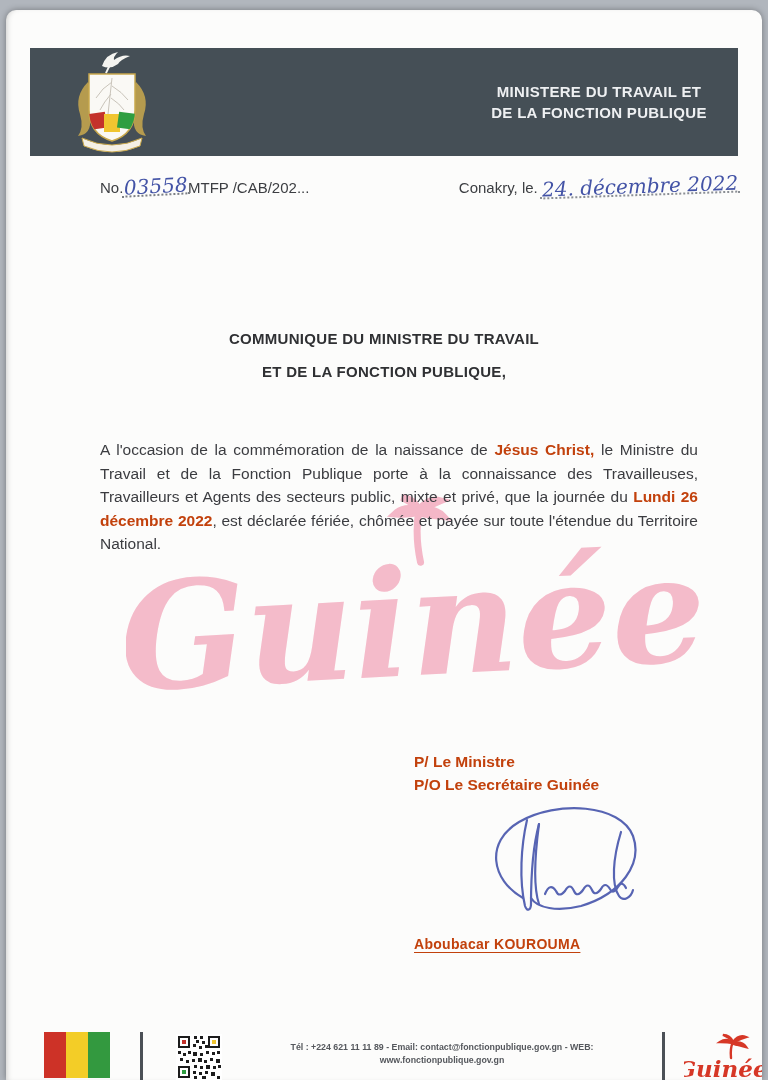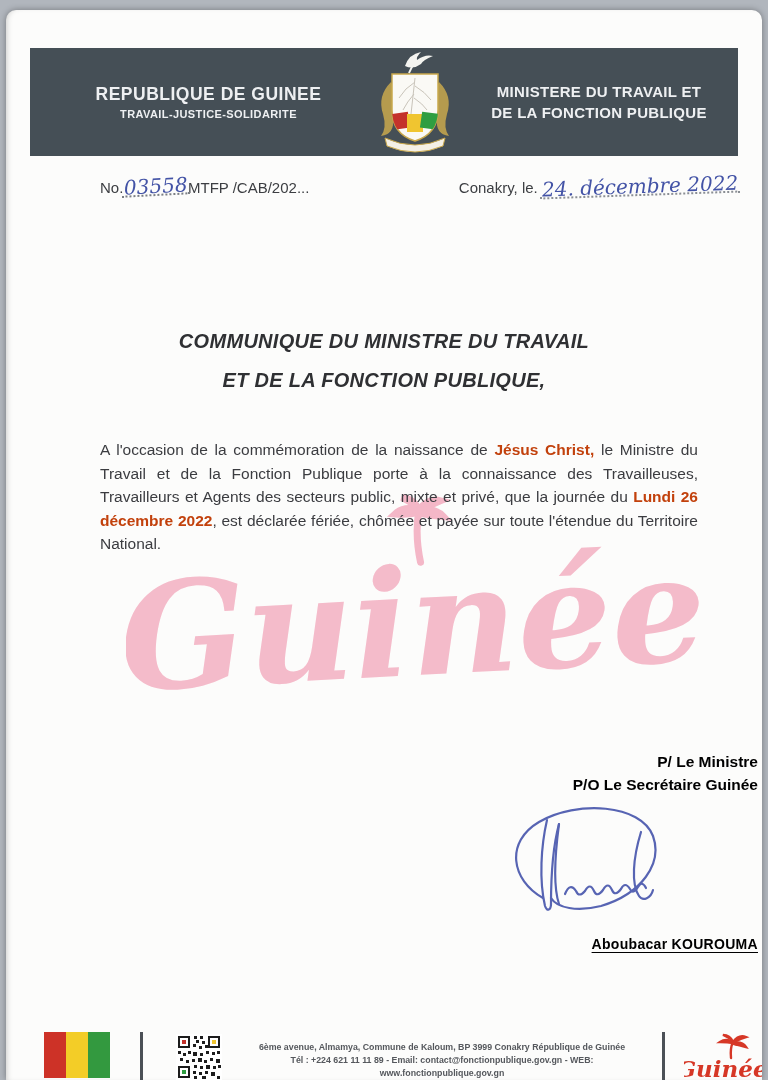--- a/index.html
+++ b/index.html
@@ -46,43 +46,43 @@
     border-bottom:2px dotted #7a7e84; line-height:16px; padding:0 2px;
   }
   .ref-date {
     font-size:20px; transform:rotate(-2deg); margin-left:2px;
     border-bottom:2px dotted #8a8e94; line-height:16px; padding:0 2px;
   }
 
   
   .doc-title {
     position:absolute; left:0; right:0; top:320px; text-align:center;
-    font-weight:bold; font-size:20px; color:#2f3033; letter-spacing:.3px;font-style:italic;
+    font-weight:bold; font-size:15px; color:#2f3033; letter-spacing:.3px;
   }
   .doc-title div+div { margin-top:16px; }
 
   
   .watermark {
     position:absolute; left:120px; top:480px; width:580px; height:240px;
     z-index:0; pointer-events:none;
   }
 
   
   .body-text {
     position:absolute; left:94px; width:598px; top:428px; z-index:1;
     font-size:15.5px; line-height:23.5px; color:#3b3c40;
   }
   .body-text p.j { text-align:justify; }
   .body-text p+p { margin-top:37px; }
   .body-text b { color:#c2410c; }
 
   
   .sig-block {
-    position:absolute; left:428px; width:324px; top:740px; z-index:1;
-    text-align:right; color:#000000;
+    position:absolute; left:408px; width:324px; top:740px; z-index:1;
+    text-align:left; color:#c2410c;
   }
   .sig-role { font-weight:bold; font-size:15.5px; line-height:23px; }
   .sig-scribble { width:230px; height:122px; margin:2px auto 0; display:block; }
   .sig-name {
     font-weight:bold; font-size:14px; letter-spacing:.3px;
     text-decoration:underline; text-underline-offset:3px; margin-top:16px;
   }
 
   
   .flag { position:absolute; left:38px; top:1022px; width:66px; height:46px; display:flex; }
@@ -96,24 +96,20 @@
     font-size:8.8px; font-weight:bold; color:#55585d; line-height:13px;
   }
   .guinee-logo { position:absolute; left:678px; top:1022px; width:78px; height:52px; }
 </style>
 </head>
 <body>
 
 <div class="page">
 
   <header class="banner">
-    <div class="banner-left">
-      <div class="t1">REPUBLIQUE DE GUINEE</div>
-      <div class="t2">TRAVAIL-JUSTICE-SOLIDARITE</div>
-    </div>
     <div class="crest">
       <svg viewBox="0 0 92 106" width="92" height="106">
         <defs>
           <clipPath id="shieldClip">
             <path d="M23 26 H69 V62 Q69 86 46 93 Q23 86 23 62 Z"></path>
           </clipPath>
         </defs>
 
         <path d="M22 34 Q8 48 14 66 Q18 80 12 88 Q26 86 24 70 Q22 54 26 42 Z" fill="#c9a84c" opacity=".85"></path>
         <path d="M70 34 Q84 48 78 66 Q74 80 80 88 Q66 86 68 70 Q70 54 66 42 Z" fill="#c9a84c" opacity=".85"></path>
@@ -237,21 +233,20 @@
         <rect x="17" y="37" width="3" height="3"></rect>
       <rect x="23" y="38" width="3" height="3"></rect>
         <rect x="29" y="37" width="3" height="3"></rect>
       <rect x="35" y="38" width="4" height="4"></rect>
         <rect x="41" y="42" width="3" height="3"></rect>
       <rect x="18" y="42" width="3" height="3"></rect>
         <rect x="26" y="42" width="4" height="3"></rect>
     </g>
   </svg>
   <div class="footer-address">
-    <div>6ème avenue, Almamya, Commune de Kaloum, BP 3999 Conakry République de Guinée</div>
     <div>Tél : +224 621 11 11 89 - Email: contact@fonctionpublique.gov.gn - WEB: www.fonctionpublique.gov.gn</div>
   </div>
   <div class="fdiv d2"></div>
   <svg class="guinee-logo" viewBox="0 0 78 52">
     <g fill="none" stroke="#d63726" stroke-width="2.4" stroke-linecap="round">
       <path d="M47 26 Q46 16 49 10"></path>
       <path d="M49 10 Q42 6 36 10 Q44 10 49 11"></path>
       <path d="M49 10 Q46 3 39 3 Q46 6 49 9"></path>
       <path d="M49 10 Q55 2 62 5 Q55 7 50 10"></path>
       <path d="M49 11 Q58 9 62 15 Q55 13 50 12"></path>

